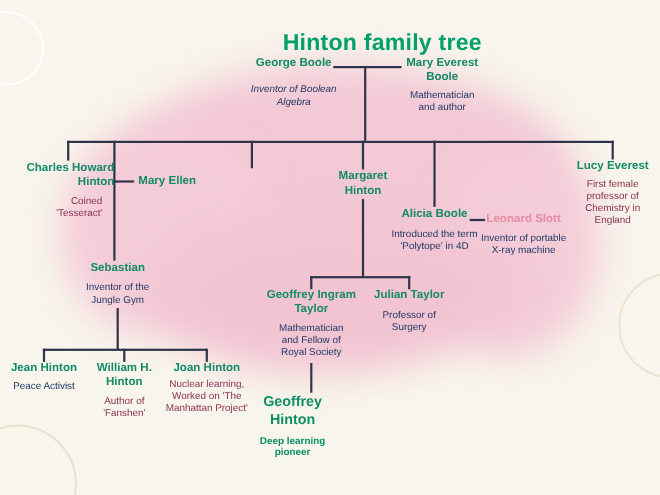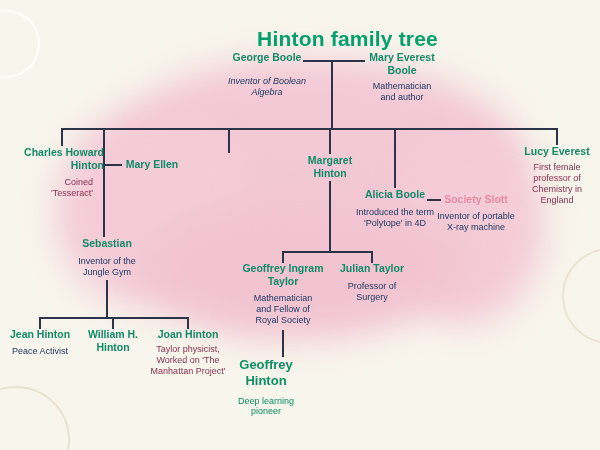--- a/index.html
+++ b/index.html
@@ -27,21 +27,21 @@
         color:#2e2d3a;font-weight:bold;font-size:12px;letter-spacing:1px;}
   
   .ln{position:absolute;background:#2d3348;z-index:2;}
   
   .p{position:absolute;text-align:center;z-index:3;}
   .p .nm{font-weight:bold;font-size:10.5px;line-height:1.25;color:#118a68;}
   .p .sb{font-size:9px;line-height:1.22;color:#1f3864;margin-top:5px;}
   .p.maroon .sb{color:#8a3053;}
   .p.pinkname .nm{color:#e989a3;}
   .p.big .nm{font-size:13px;color:#0d8f66;}
-  .p.big .sb{color:#0d8f66;font-weight:normal;}
+  .p.big .sb{color:#0d8f66;font-weight:bold;}
   .n-george{left:219px;top:51px;width:96px;}   .n-george .sb{margin-top:12px;font-style:italic;}
   .n-mary{left:360px;top:51px;width:84px;}     .n-mary .sb{width:66px;margin:4px auto 0;}
   .n-charles{left:20px;top:146px;width:84px;text-align:right;}  .n-charles .sb{width:62px;margin:5px auto 0;}
   .n-maryellen{left:117px;top:158px;width:70px;}
   .n-ethel{left:186px;top:153px;width:86px;}   .n-ethel .sb{margin-top:7px;}
   .n-margaret{left:301px;top:154px;width:58px;}
   .n-alicia{left:345px;top:188px;width:100px;} .n-alicia .sb{margin-top:6px;}
   .n-leonard{left:434px;top:193px;width:84px;} .n-leonard .sb{margin-top:5px;}
   .n-lucy{left:524px;top:145px;width:66px;}    .n-lucy .sb{margin-top:4px;}
   .n-sebastian{left:65px;top:237px;width:84px;}.n-sebastian .sb{margin-top:6px;}
@@ -112,46 +112,47 @@
   <div class="p n-margaret">
     <div class="nm">Margaret Hinton</div>
   </div>
 
   <div class="p n-alicia">
     <div class="nm">Alicia Boole</div>
     <div class="sb">Introduced the term 'Polytope' in 4D</div>
   </div>
 
   <div class="p n-leonard pinkname">
-    <div class="nm">Society Slott</div>
+    <div class="nm">Leonard Slott</div>
     <div class="sb">Inventor of portable X-ray machine</div>
   </div>
 
   <div class="p n-lucy maroon">
     <div class="nm">Lucy Everest</div>
     <div class="sb">First female professor of Chemistry in England</div>
   </div>
 
   <div class="p n-sebastian">
     <div class="nm">Sebastian</div>
     <div class="sb">Inventor of the Jungle Gym</div>
   </div>
 
   <div class="p n-jean">
     <div class="nm">Jean Hinton</div>
     <div class="sb">Peace Activist</div>
   </div>
 
   <div class="p n-william maroon">
     <div class="nm">William H. Hinton</div>
+    <div class="sb">Author of 'Fanshen'</div>
   </div>
 
   <div class="p n-joan maroon">
     <div class="nm">Joan Hinton</div>
-    <div class="sb">Taylor physicist, Worked on 'The Manhattan Project'</div>
+    <div class="sb">Nuclear learning, Worked on 'The Manhattan Project'</div>
   </div>
 
   <div class="p n-git">
     <div class="nm">Geoffrey Ingram Taylor</div>
     <div class="sb">Mathematician and Fellow of Royal Society</div>
   </div>
 
   <div class="p n-julian">
     <div class="nm">Julian Taylor</div>
     <div class="sb">Professor of Surgery</div>

